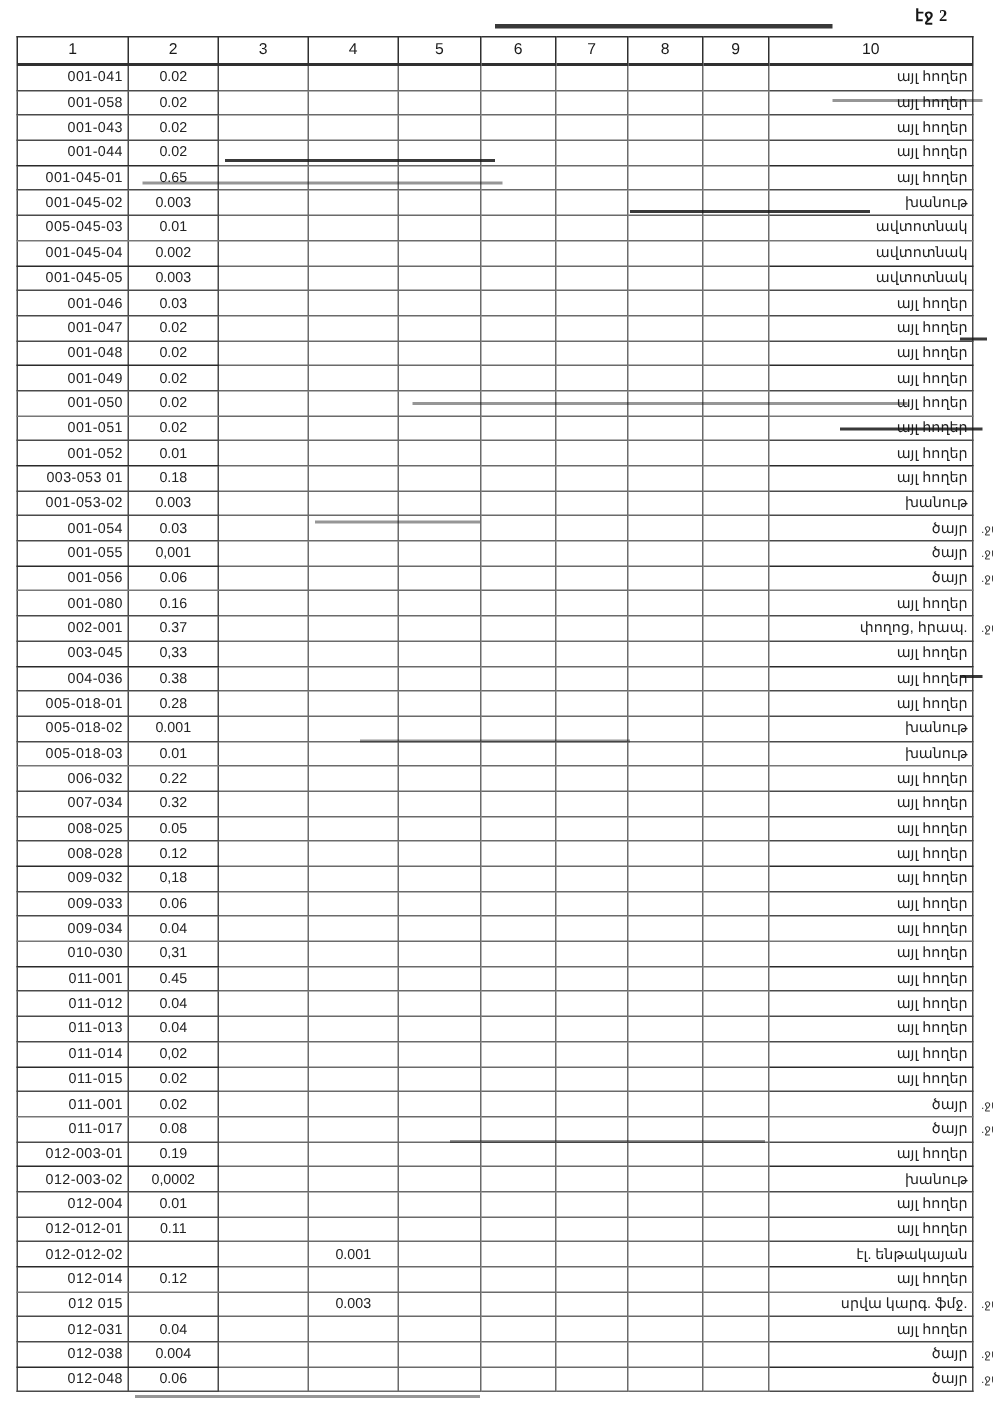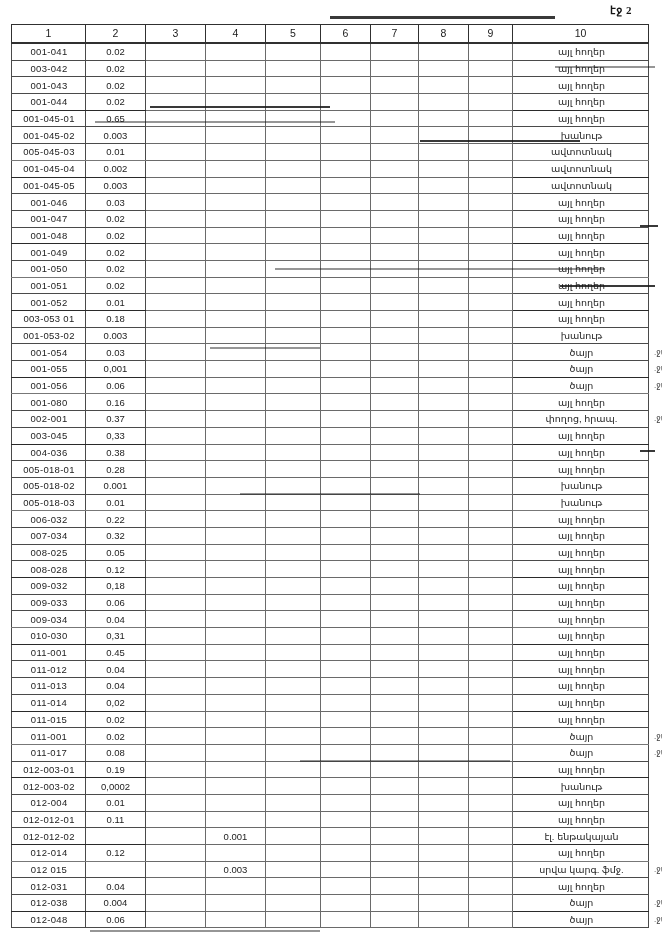--- a/index.html
+++ b/index.html
@@ -31,23 +31,23 @@
     font-weight:normal;color:#222;
   }
   thead th{
     height:17px;border-color:#303030;border-bottom-width:2px;
     text-align:center;font-size:10.5px;color:#1a1a1a;
   }
   
   td:nth-child(n+3):nth-child(-n+9){border-color:#6a6a6a;}
   tbody tr:nth-child(4n) td{border-bottom-color:#2a2a2a;border-bottom-width:1.5px;}
   tbody tr:nth-child(7n) td{border-bottom-color:#777;}
-  .c-code{text-align:center;padding-left:4px;letter-spacing:0.3px;}
+  .c-code{text-align:right;padding-left:4px;letter-spacing:0.3px;}
   .c-num{text-align:center;}
-  .c-use{text-align:center;padding-left:5px;}
+  .c-use{text-align:right;padding-left:5px;}
   .margin-cell, thead .margin-cell{
     border:none !important;background:transparent;
     font-size:8px;color:#3d3d3d;text-align:left;padding:0 0 0 5px;
   }
   
   .streak{position:absolute;background:#161616;pointer-events:none;opacity:0.85;}
   .streak.light{opacity:0.45;}
 </style>
 </head>
 <body>
@@ -92,21 +92,21 @@
           <td class="c-num"></td>
           <td></td>
           <td></td>
           <td></td>
           <td></td>
           <td></td>
           <td class="c-use">այլ հողեր</td>
           <td class="margin-cell"></td>
         </tr>
         <tr>
-          <td class="c-code">003-042</td>
+          <td class="c-code">001-058</td>
           <td class="c-num">0.02</td>
           <td></td>
           <td class="c-num"></td>
           <td></td>
           <td></td>
           <td></td>
           <td></td>
           <td></td>
           <td class="c-use">այլ հողեր</td>
           <td class="margin-cell"></td>

